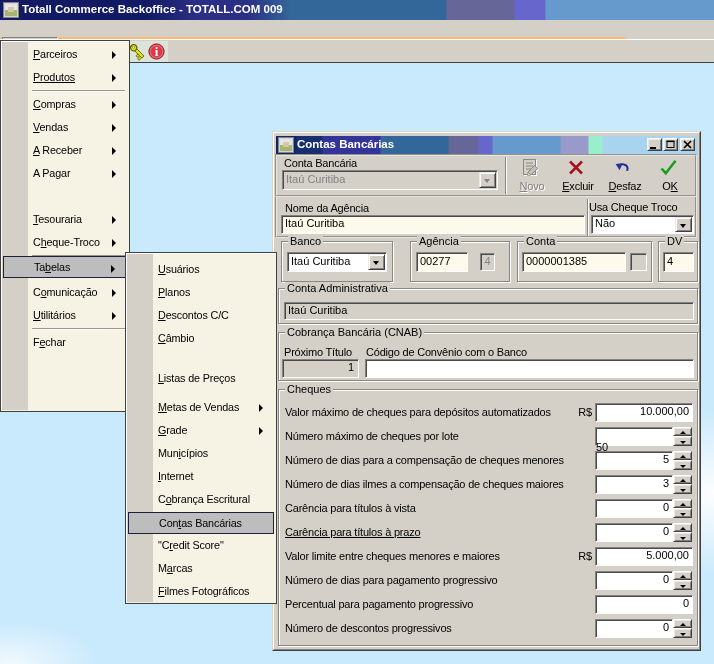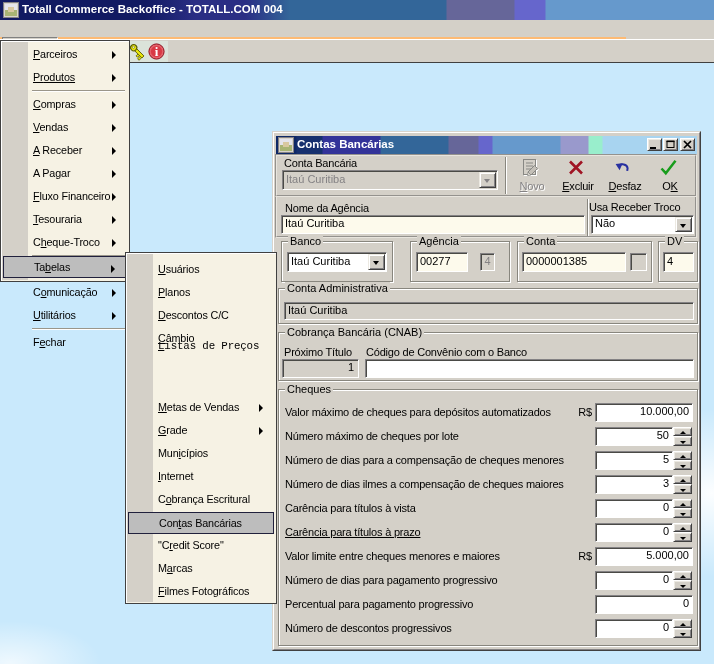--- a/index.html
+++ b/index.html
@@ -66,21 +66,21 @@
 </style></head>
 <body>
 
 <div id="titlebar" class="abs">
   <div class="abs" style="left:3px;top:2px;"><svg width="16" height="16">
     <rect x="0.5" y="0.5" width="15" height="15" fill="#d8d4cc" stroke="#848284"></rect>
     <rect x="2" y="2" width="12" height="6" fill="#e4e4ec"></rect>
     <rect x="2" y="8" width="12" height="6" fill="#a8b474"></rect>
     <rect x="5" y="5" width="6" height="5" fill="#d8c8a0"></rect>
   </svg></div>
-  <div class="abs ttext">Totall Commerce Backoffice - TOTALL.COM 004</div>
+  <div class="abs ttext">Totall Commerce Backoffice - TOTALL.COM 009</div>
 </div>
 
 <div id="menubar" class="abs">
   <div class="mbi pressed" style="left:2px;"><u>P</u>rincipal</div>
   <div class="mbi" style="left:60px;"><u>C</u>onsultas</div>
   <div class="mbi" style="left:133px;margin-left:20px;"><u>E</u>ditar</div>
   <div class="mbi" style="left:182px;"><u>J</u>anela</div>
   <div class="mbi" style="left:235px;"><u>A</u>juda</div>
 </div>
 
@@ -160,21 +160,21 @@
     <path d="M2.5 10.5 L6.8 15.2 L16.5 2.8" fill="none" stroke="#189c1c" stroke-width="2.5"></path>
   </svg></div>
   <div class="lbl" style="left:388px;top:48px;width:18px;text-align:center;">O<u>K</u></div>
 
   <div class="abs etchb" style="left:2px;top:65px;width:422px;height:41px;border-top:none;"></div>
   <div class="lbl" style="left:12px;top:70px;">Nome da Agência</div>
   <div class="abs sunken cream" style="left:8px;top:83px;width:304px;height:19px;">
     <div class="fieldtext">Itaú Curitiba</div>
   </div>
   <div class="vdiv" style="left:314px;top:67px;height:37px;"></div>
-  <div class="lbl" style="left:316px;top:69px;">Usa Receber Troco</div>
+  <div class="lbl" style="left:316px;top:69px;">Usa Cheque Troco</div>
   <div class="abs sunken" style="left:318px;top:83px;width:103px;height:19px;">
     <div class="fieldtext">Não</div>
     <div class="cbtn">
         <i class="darr"></i>
       </div>
   </div>
 
   <div class="gb" style="left:8px;top:109px;width:112px;height:41px;">
       <span class="cap">Banco</span>
     <div class="abs sunken" style="left:5px;top:10px;width:100px;height:20px;">
@@ -227,21 +227,21 @@
   <div class="gb" style="left:5px;top:257px;width:420px;height:257px;">
       <span class="cap">Cheques</span>
     <div class="lbl" style="left:6px;top:16px;">Valor máximo de cheques para depósitos automatizados</div>
     <div class="lbl" style="left:297px;top:16px;width:16px;text-align:right;">R$</div>
     <div class="abs sunken" style="left:316px;top:13px;width:98px;height:19px;">
         <div class="fieldtext" style="text-align:right;padding:0 3px 0 0;">10.000,00</div>
       </div>
 
     <div class="lbl" style="left:6px;top:40px;">Número máximo de cheques por lote</div>
     <div class="abs sunken" style="left:316px;top:37px;width:78px;height:19px;">
-        <div class="fieldtext" style="text-align:right;padding:0 3px 0 0;">50</div>
+        <div class="fieldtext" style="text-align:left;padding:12px 3px 0 0;">50</div>
       </div>
     <div class="spin" style="left:394px;top:37px;">
         <div class="up">
           <i></i>
         </div>
         <div class="dn">
           <i></i>
         </div>
       </div>
 
@@ -329,47 +329,46 @@
         <div class="up">
           <i></i>
         </div>
         <div class="dn">
           <i></i>
         </div>
       </div>
   </div>
 </div>
 
-<div class="menupanel" id="mainmenu" style="left:0;top:40px;width:130px;height:242px;">
+<div class="menupanel" id="mainmenu" style="left:0;top:40px;width:130px;height:372px;">
   <div class="gutter"></div>
   <div class="mi" style="top:2px;"><u>P</u>arceiros<span class="mar"></span></div>
   <div class="mi" style="top:25px;text-decoration:underline;">P<u>r</u>odutos<span class="mar"></span></div>
   <div class="msep" style="top:49px;"></div>
   <div class="mi" style="top:52px;"><u>C</u>ompras<span class="mar"></span></div>
   <div class="mi" style="top:75px;"><u>V</u>endas<span class="mar"></span></div>
   <div class="mi" style="top:98px;"><u>A</u> Receber<span class="mar"></span></div>
   <div class="mi" style="top:121px;">A Pa<u>g</u>ar<span class="mar"></span></div>
-  <div class="mi" style="top:144px;"><u>F</u>luxo Financeiro<span class="mar"></span></div>
   <div class="mi" style="top:167px;"><u>T</u>esouraria<span class="mar"></span></div>
   <div class="mi" style="top:190px;">C<u>h</u>eque-Troco<span class="mar"></span></div>
   <div class="msep" style="top:214px;"></div>
   <div class="mi hl" style="top:215px;height:22px;line-height:21px;">Ta<u>b</u>elas<span class="mar"></span></div>
   <div class="mi" style="top:240px;">C<u>o</u>municação<span class="mar"></span></div>
   <div class="mi" style="top:263px;"><u>U</u>tilitários<span class="mar"></span></div>
   <div class="msep" style="top:287px;"></div>
   <div class="mi" style="top:290px;">F<u>e</u>char</div>
 </div>
 
 <div class="menupanel" id="submenu" style="left:125px;top:252px;width:152px;height:352px;">
   <div class="gutter"></div>
   <div class="mi" style="top:5px;"><u>U</u>suários</div>
   <div class="mi" style="top:28px;"><u>P</u>lanos</div>
   <div class="mi" style="top:51px;"><u>D</u>escontos C/C</div>
   <div class="mi" style="top:74px;"><u>C</u>âmbio</div>
-  <div class="mi" style="top:82px;font-family:Liberation Mono, monospace;"><u>L</u>istas de Preços</div>
+  <div class="mi" style="top:114px;"><u>L</u>istas de Preços</div>
   <div class="mi" style="top:143px;"><u>M</u>etas de Vendas<span class="mar"></span></div>
   <div class="mi" style="top:166px;"><u>G</u>rade<span class="mar"></span></div>
   <div class="mi" style="top:189px;">Mun<u>i</u>cípios</div>
   <div class="mi" style="top:212px;"><u>I</u>nternet</div>
   <div class="mi" style="top:235px;">C<u>o</u>brança Escritural</div>
   <div class="mi hl" style="top:259px;height:22px;line-height:21px;">Con<u>t</u>as Bancárias</div>
   <div class="mi" style="top:281px;">"C<u>r</u>edit Score"</div>
   <div class="mi" style="top:304px;">M<u>a</u>rcas</div>
   <div class="mi" style="top:327px;"><u>F</u>ilmes Fotográficos</div>
 </div>

